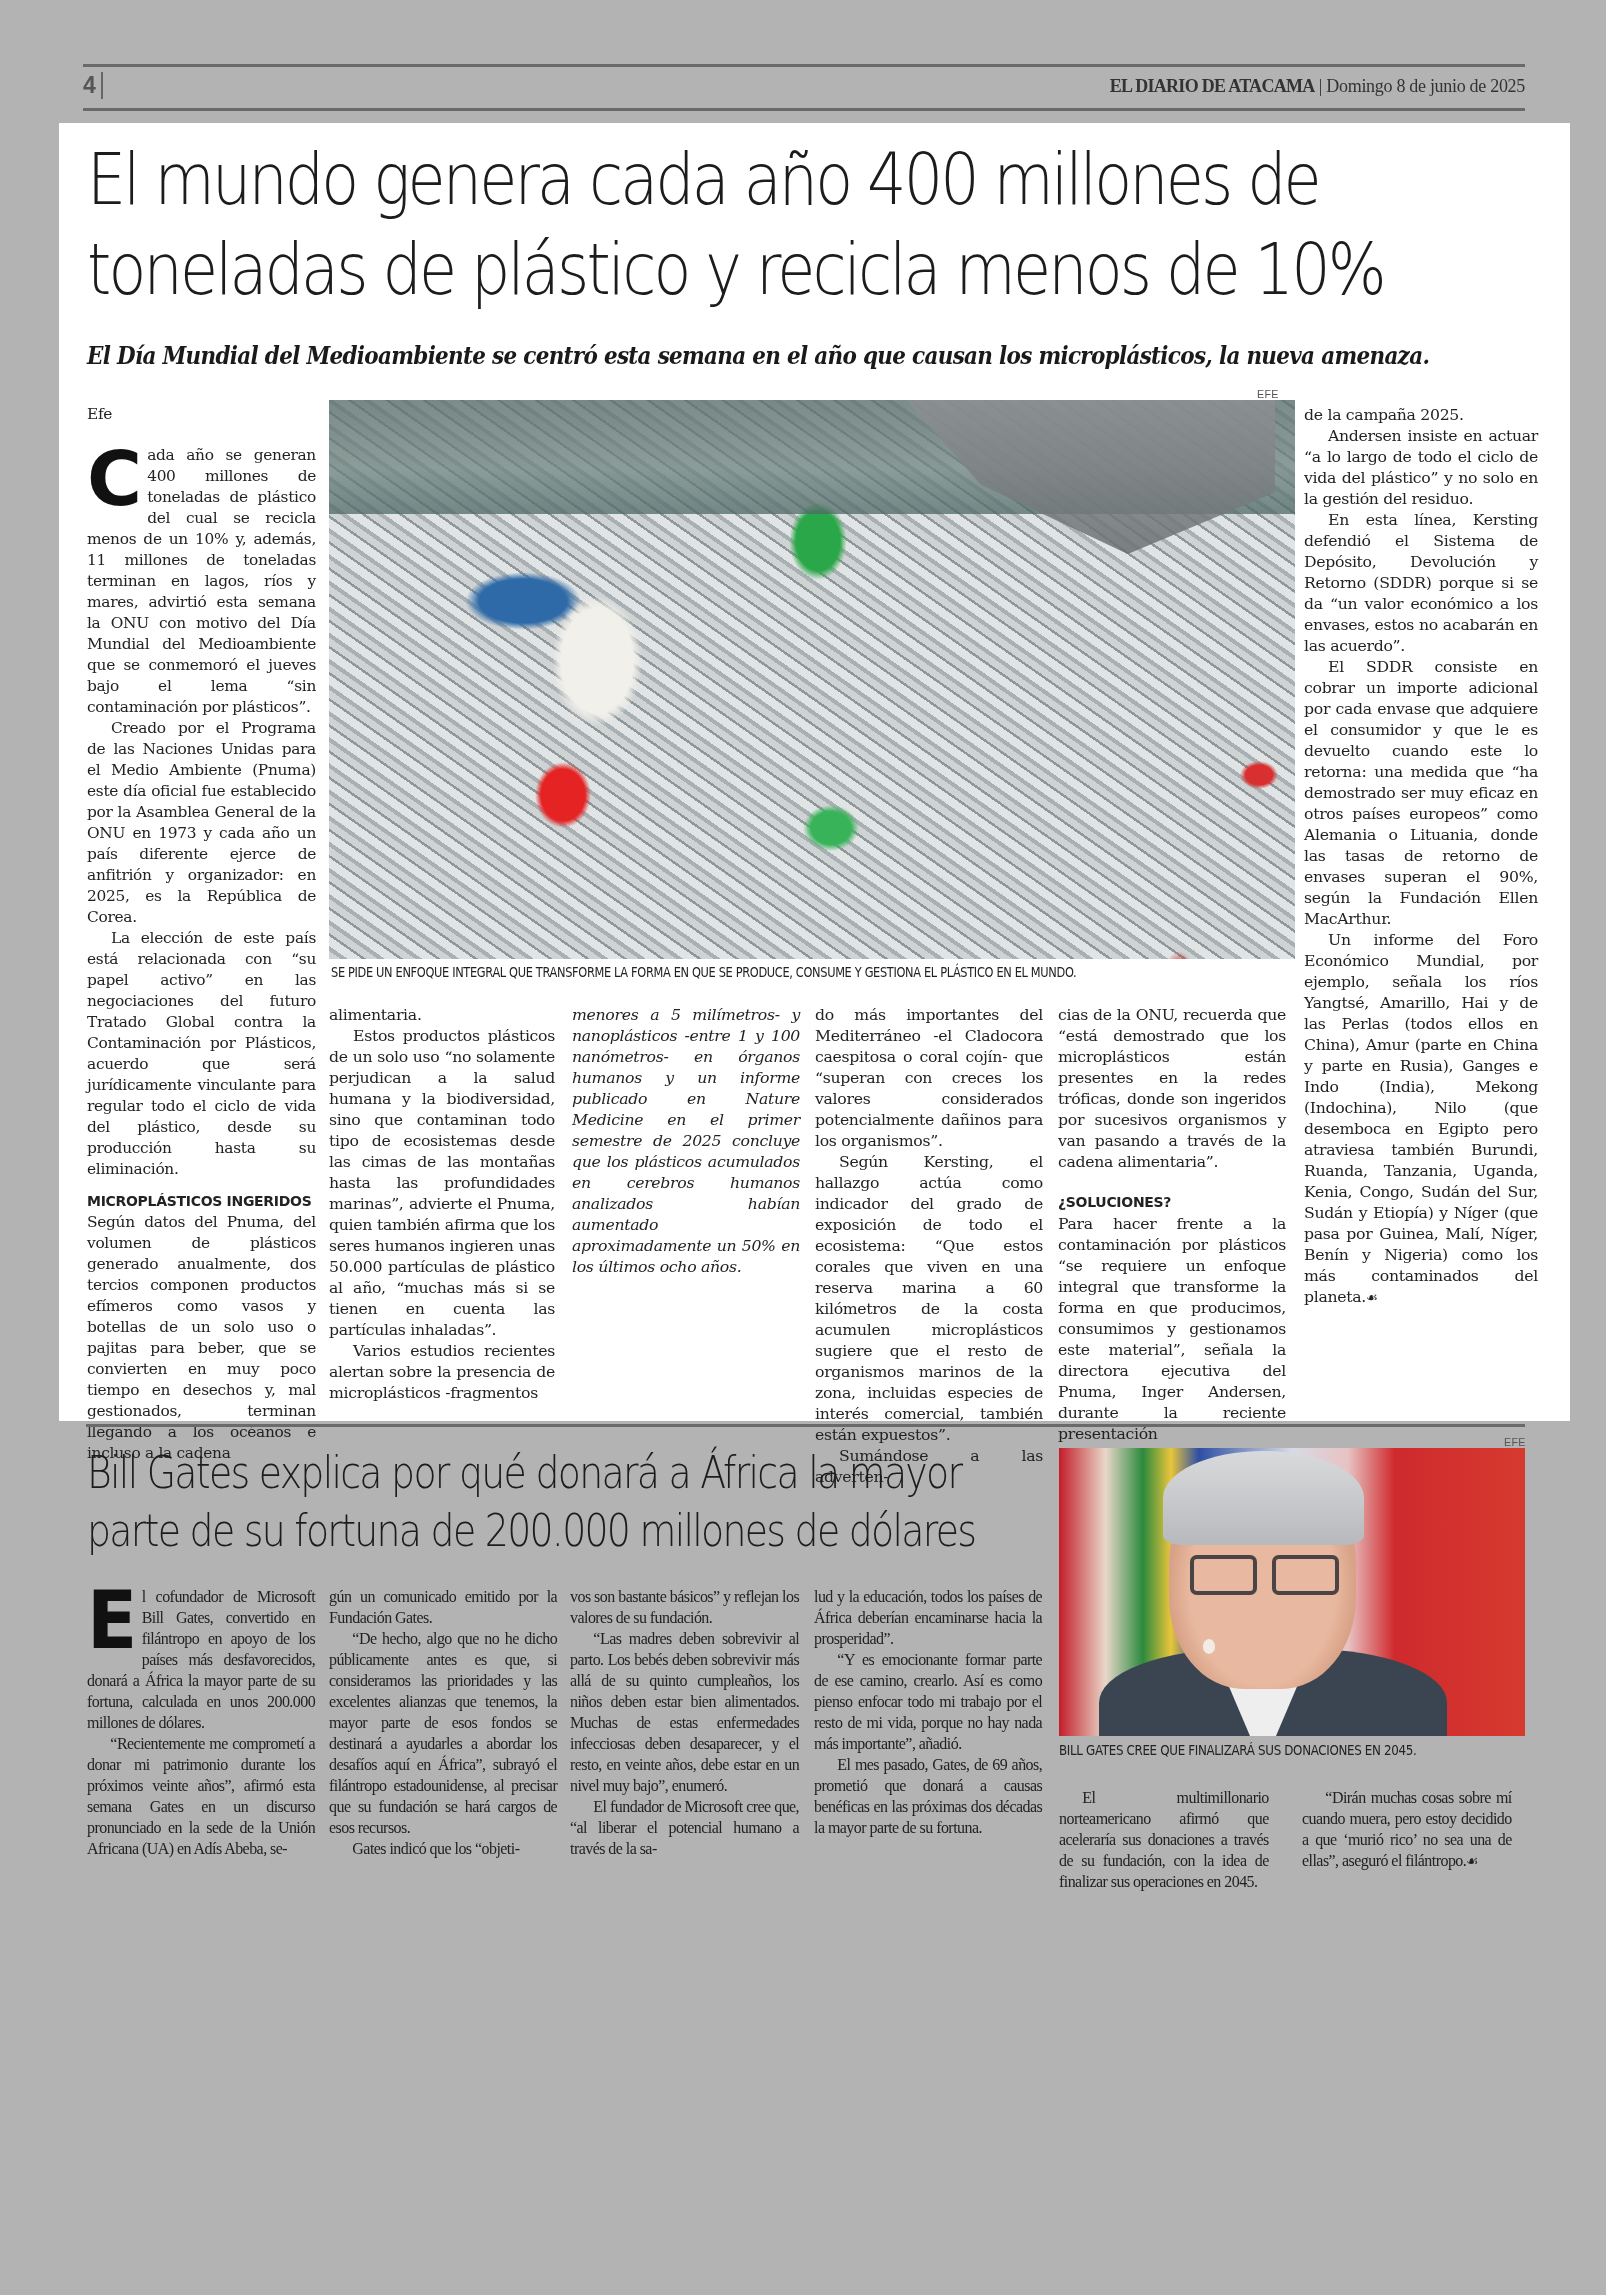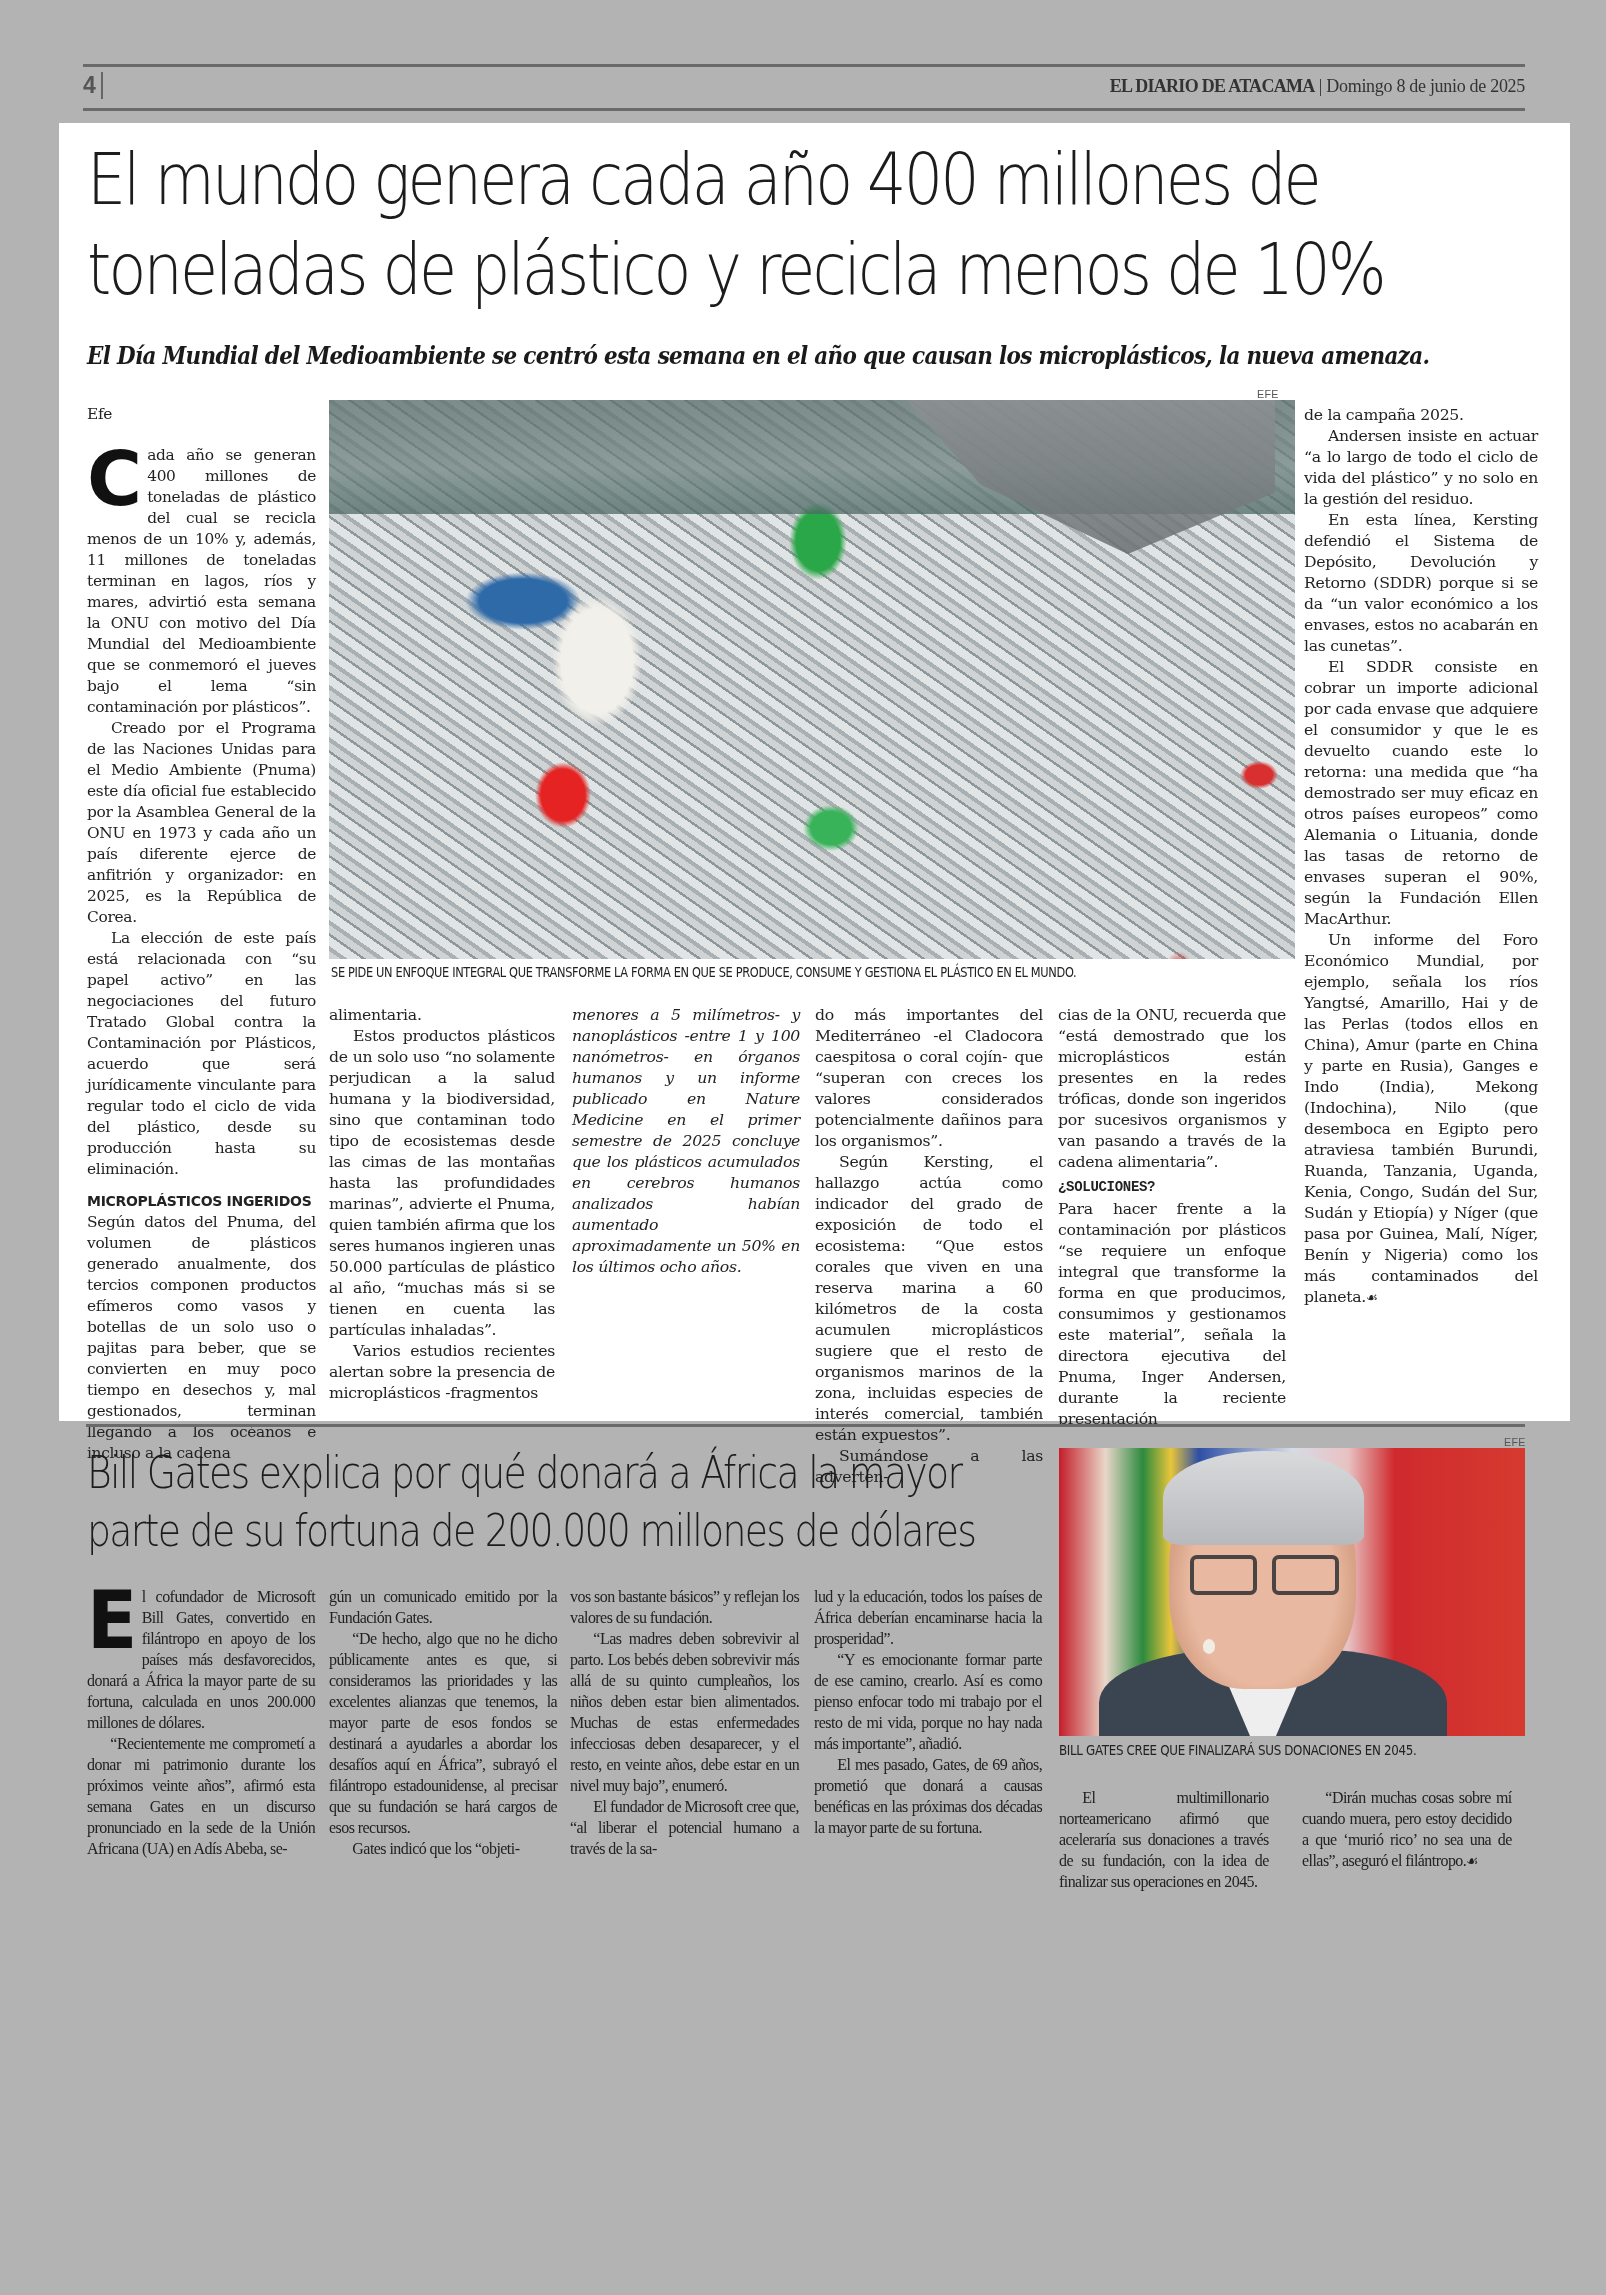--- a/index.html
+++ b/index.html
@@ -104,28 +104,28 @@
   </div>
 
   <div class="col" style="left:756px; top:881px; width:228px;">
     <p class="noindent">do más importantes del Mediterráneo -el Cladocora caespitosa o coral cojín- que “superan con creces los valores considerados potencialmente dañinos para los organismos”.</p>
     <p>Según Kersting, el hallazgo actúa como indicador del grado de exposición de todo el ecosistema: “Que estos corales que viven en una reserva marina a 60 kilómetros de la costa acumulen microplásticos sugiere que el resto de organismos marinos de la zona, incluidas especies de interés comercial, también están expuestos”.</p>
     <p>Sumándose a las adverten-</p>
   </div>
 
   <div class="col" style="left:999px; top:881px; width:228px;">
     <p class="noindent">cias de la ONU, recuerda que “está demostrado que los microplásticos están presentes en la redes tróficas, donde son ingeridos por sucesivos organismos y van pasando a través de la cadena alimentaria”.</p>
-    <p class="subhead" style="margin-top:5px;font-family:Liberation Mono, monospace;">¿SOLUCIONES?</p>
+    <p class="subhead" style="margin-top:20px;">¿SOLUCIONES?</p>
     <p class="noindent">Para hacer frente a la contaminación por plásticos “se requiere un enfoque integral que transforme la forma en que producimos, consumimos y gestionamos este material”, señala la directora ejecutiva del Pnuma, Inger Andersen, durante la reciente presentación</p>
   </div>
 
   <div class="col" style="left:1245px; top:281px; width:234px;">
     <p class="noindent">de la campaña 2025.</p>
     <p>Andersen insiste en actuar “a lo largo de todo el ciclo de vida del plástico” y no solo en la gestión del residuo.</p>
-    <p>En esta línea, Kersting defendió el Sistema de Depósito, Devolución y Retorno (SDDR) porque si se da “un valor económico a los envases, estos no acabarán en las cunetas”.</p>
+    <p>En esta línea, Kersting defendió el Sistema de Depósito, Devolución y Retorno (SDDR) porque si se da “un valor económico a los envases, estos no acabarán en las acuerdo”.</p>
     <p>El SDDR consiste en cobrar un importe adicional por cada envase que adquiere el consumidor y que le es devuelto cuando este lo retorna: una medida que “ha demostrado ser muy eficaz en otros países europeos” como Alemania o Lituania, donde las tasas de retorno de envases superan el 90%, según la Fundación Ellen MacArthur.</p>
     <p><span>Un informe del Foro Económico Mundial, por ejemplo, señala los ríos Yangtsé, Amarillo, Hai y de las Perlas (todos ellos en China), Amur (parte en China y parte en Rusia), Ganges e Indo (India), Mekong (Indochina), Nilo (que desemboca en Egipto pero atraviesa también Burundi, Ruanda, Tanzania, Uganda, Kenia, Congo, Sudán del Sur, Sudán y Etiopía) y Níger (que pasa por Guinea, Malí, Níger, Benín y Nigeria) como los más contaminados del planeta.</span><span class="endmark">☙</span></p>
   </div>
 </div>
 
 <div class="story2-rule"></div>
 <div class="h2">
   <div>Bill Gates explica por qué donará a África la mayor</div>
   <div>parte de su fortuna de 200.000 millones de dólares</div>
 </div>

